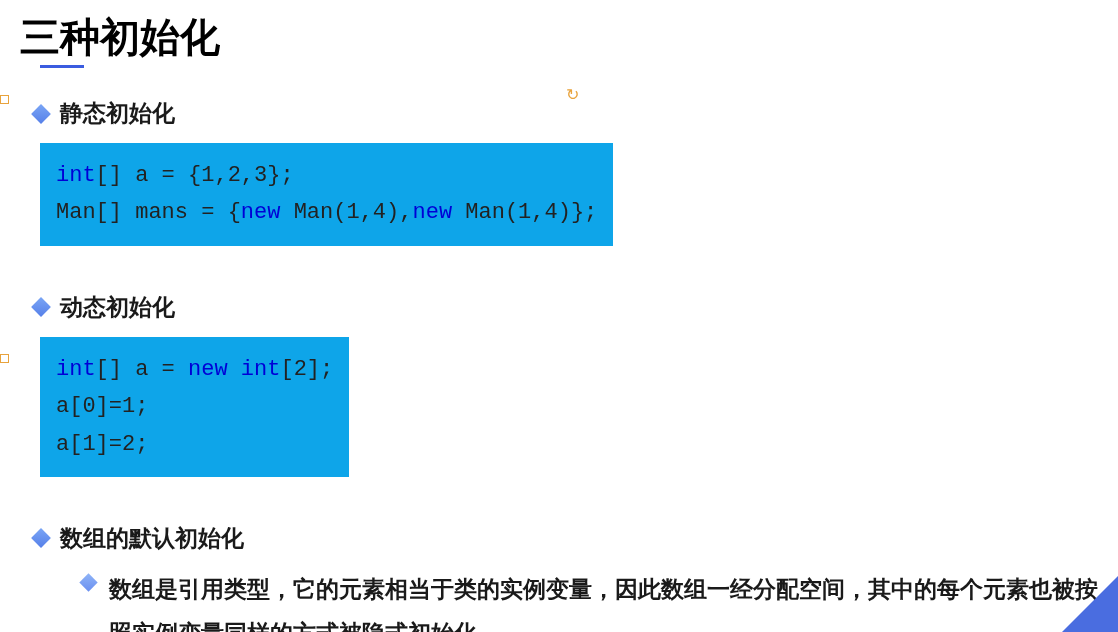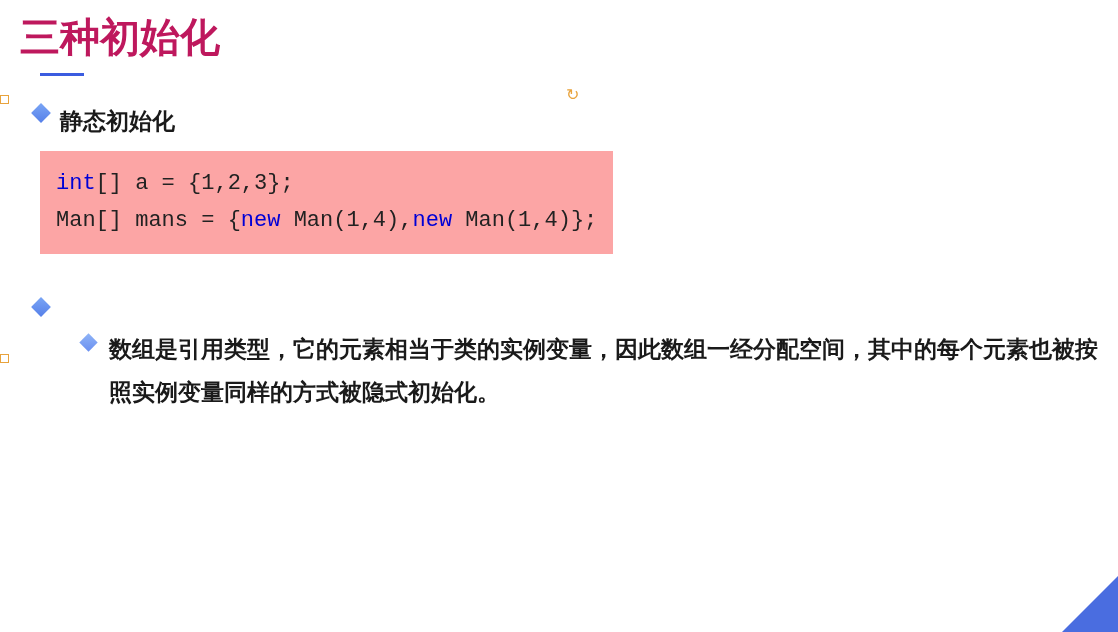--- a/index.html
+++ b/index.html
@@ -14,22 +14,21 @@
       height: 632px;
       position: relative;
       overflow: hidden;
     }
     .slide {
       padding: 10px 20px 20px 20px;
     }
     .title {
       font-size: 40px;
       font-weight: bold;
-      color: #be185d;
-      margin-bottom: 8px;
+      color: #000000;
       font-family: Liberation Mono, monospace;
     }
     .title-underline {
       width: 44px;
       height: 3px;
       background: #3b5ce0;
       margin-left: 20px;
       margin-bottom: 30px;
     }
     .rotate-handle {
@@ -38,21 +37,21 @@
       top: 85px;
       color: #e8a33d;
       font-size: 16px;
     }
     .section {
       margin-left: 14px;
       margin-bottom: 20px;
     }
     .section-header {
       display: flex;
-      align-items: flex-start;
+      align-items: center;
       margin-bottom: 14px;
       margin-top: 28px;
     }
     .diamond {
       width: 14px;
       height: 14px;
       background: linear-gradient(135deg, #7aa5f5 0%, #5680e9 100%);
       transform: rotate(45deg);
       margin-right: 12px;
       flex-shrink: 0;
@@ -65,21 +64,21 @@
       margin-right: 14px;
       flex-shrink: 0;
       margin-top: 8px;
     }
     .section-title {
       font-size: 23px;
       font-weight: bold;
       color: #1a1a1a;
     }
     .code-block {
-      background: #fca5a5;
+      background: #0ea5e9;
       padding: 14px 16px;
       font-family: "Consolas", "Courier New", monospace;
       font-size: 22px;
       line-height: 1.7;
       display: inline-block;
       margin-left: 6px;
       margin-bottom: 18px;
       color: #222;
     }
     .code-block .kw { color: #0000d6; }
@@ -130,24 +129,36 @@
     <div class="section-header">
       <div class="diamond"></div>
       <div class="section-title">静态初始化</div>
     </div>
     <div class="code-block">
       <div><span class="kw">int</span><span>[] a = {</span><span class="num">1,2,3</span><span>};</span></div>
       <div><span>Man[] mans = {</span><span class="kw">new</span><span> Man(</span><span class="num">1,4</span><span>),</span><span class="kw">new</span><span> Man(</span><span class="num">1,4</span><span>)};</span></div>
     </div>
   </div>
 
+  <div class="section">
+    <div class="section-header">
+      <div class="diamond"></div>
+      <div class="section-title">动态初始化</div>
+    </div>
+    <div class="code-block">
+      <div><span class="kw">int</span><span>[] a = </span><span class="kw">new</span><span> </span><span class="kw">int</span><span>[</span><span class="num">2</span><span>];</span></div>
+      <div>a[0]=1;</div>
+      <div>a[1]=2;</div>
+    </div>
+  </div>
 
   <div class="section">
     <div class="section-header">
       <div class="diamond"></div>
+      <div class="section-title">数组的默认初始化</div>
     </div>
     <div class="sub-item">
       <div class="diamond-sub"></div>
       <div class="sub-text">数组是引用类型，它的元素相当于类的实例变量，因此数组一经分配空间，其中的每个元素也被按照实例变量同样的方式被隐式初始化。</div>
     </div>
   </div>
 </div>
 
 <div class="corner-triangle"></div>
 

